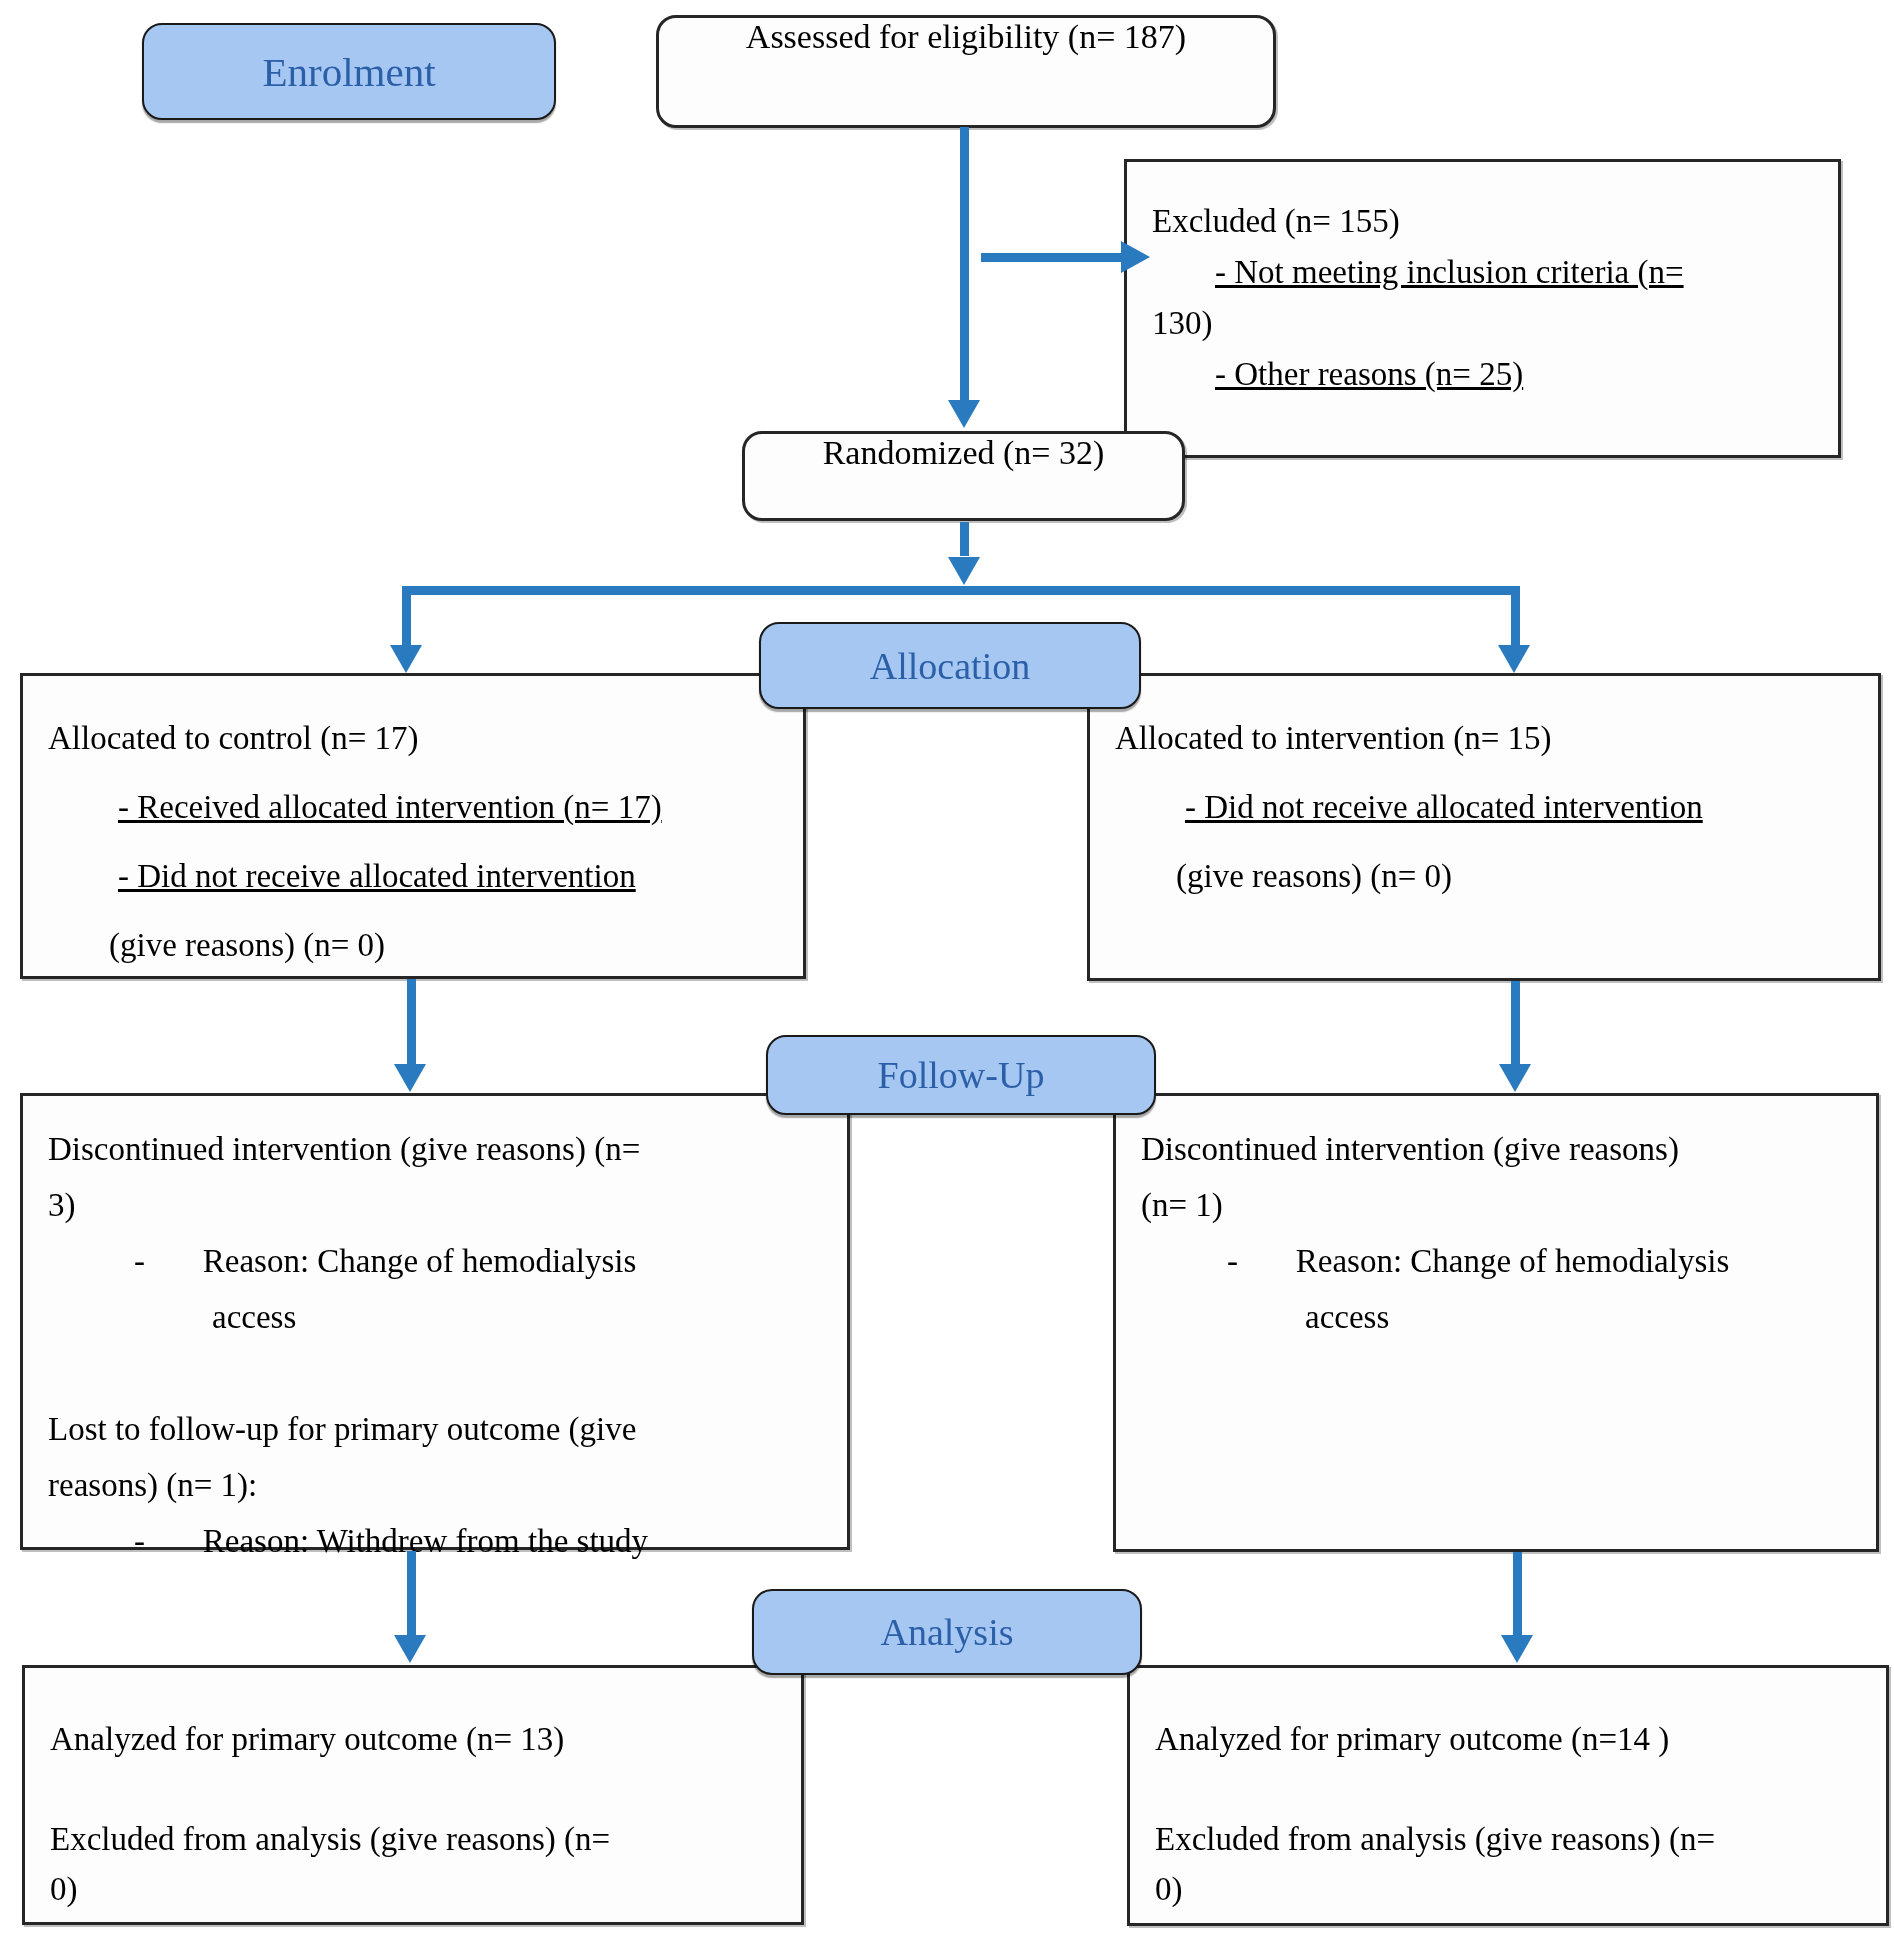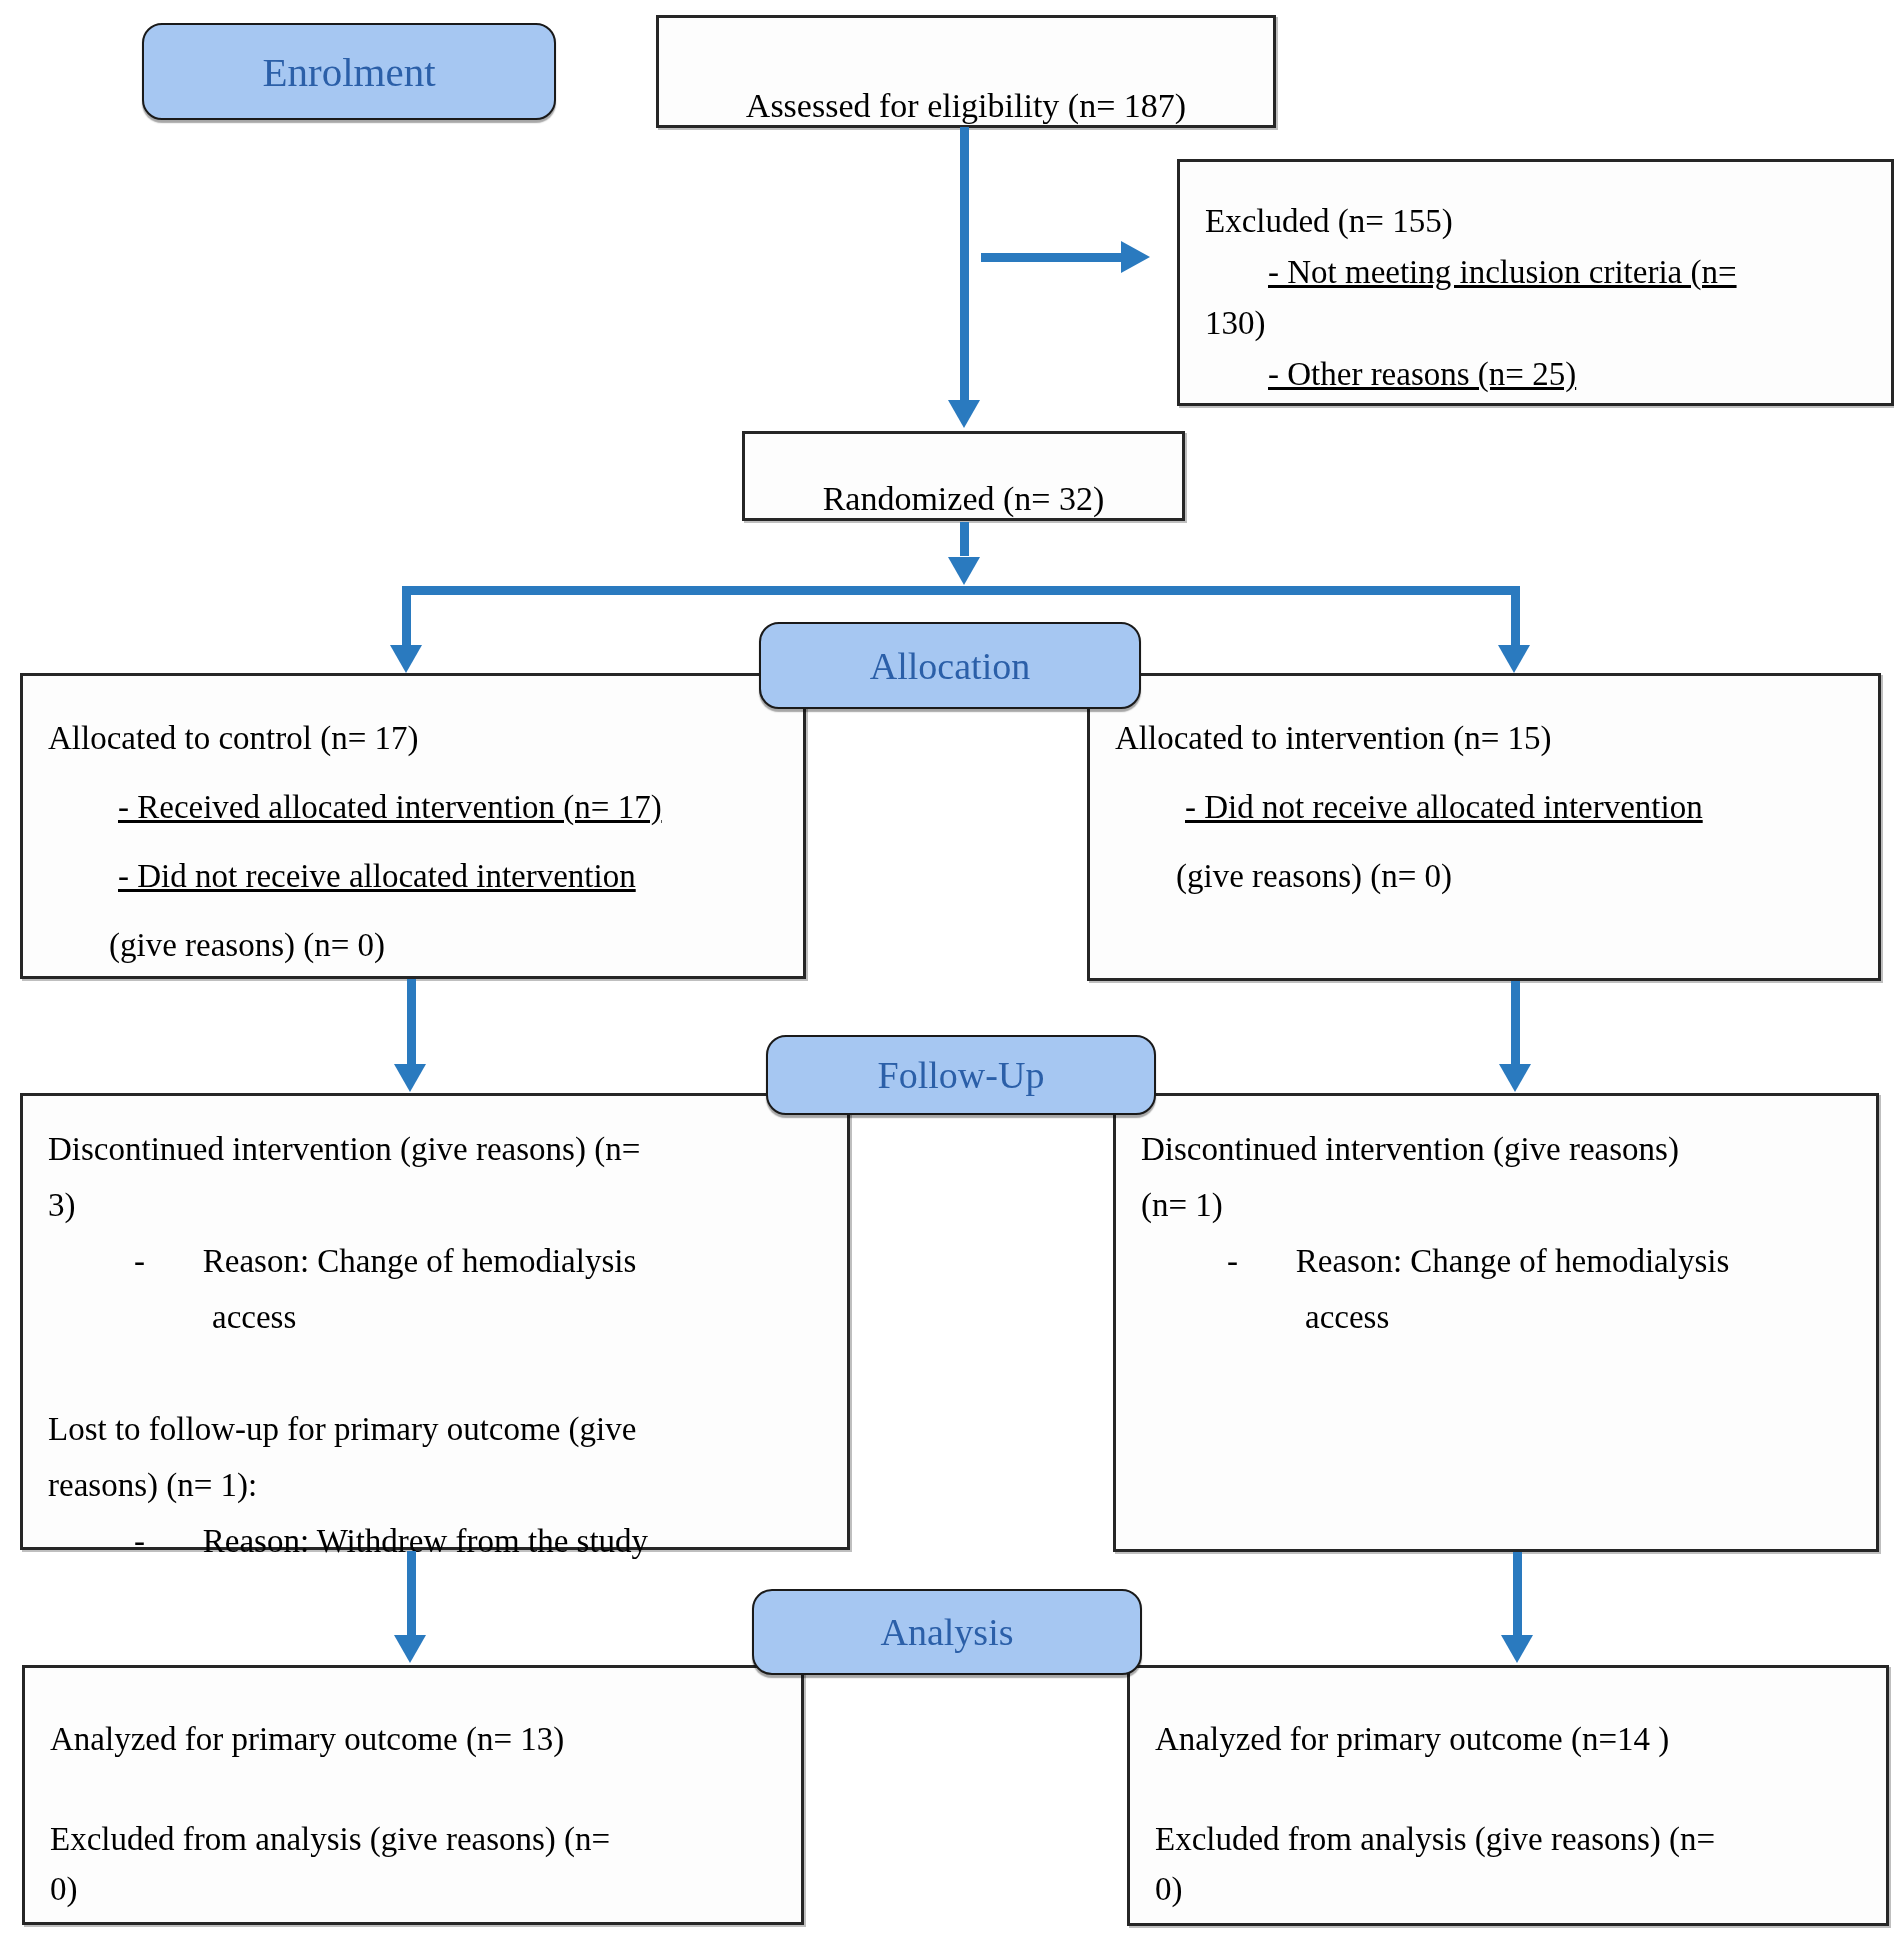--- a/index.html
+++ b/index.html
@@ -23,22 +23,23 @@
     position:absolute;
     background:var(--box-fill);
     border:3.3px solid var(--box-border);
     box-sizing:border-box;
     z-index:1;
     font-size:33px;
     box-shadow:2px 2px 0 rgba(0,0,0,0.25);
   }
   .box .line{white-space:pre-wrap;}
   .center-text{
-    display:flex;align-items:flex-end;justify-content:center;
+    display:flex;align-items:flex-start;justify-content:center;
     text-align:center;
+    border-radius:20px;
   }
   .pill{
     position:absolute;
     background:var(--pill-fill);
     border:2.7px solid var(--pill-border);
     border-radius:20px;
     box-sizing:border-box;
     z-index:3;
     display:flex;align-items:center;justify-content:center;
     color:var(--pill-text);
@@ -89,21 +90,21 @@
     <span>Follow-Up</span>
   </div>
   <div class="pill" style="left:752px;top:1589px;width:390px;height:86px;">
     <span>Analysis</span>
   </div>
 
   <div class="box center-text" style="left:656px;top:14.6px;width:620px;height:113px;font-size:34px;">
     <span class="line">Assessed for eligibility (n= 187)</span>
   </div>
 
-  <div class="box ex-box" style="left:1177px;top:159px;width:717px;height:247px;">
+  <div class="box ex-box" style="left:1124px;top:159px;width:717px;height:299px;">
     <div class="line">Excluded (n= 155)</div>
     <div class="line ind-e">- Not meeting inclusion criteria (n=</div>
     <div class="line">130)</div>
     <div class="line ind-e">- Other reasons (n= 25)</div>
   </div>
 
   <div class="box center-text" style="left:742px;top:431px;width:443px;height:90px;font-size:34px;">
     <span class="line">Randomized (n= 32)</span>
   </div>
 

